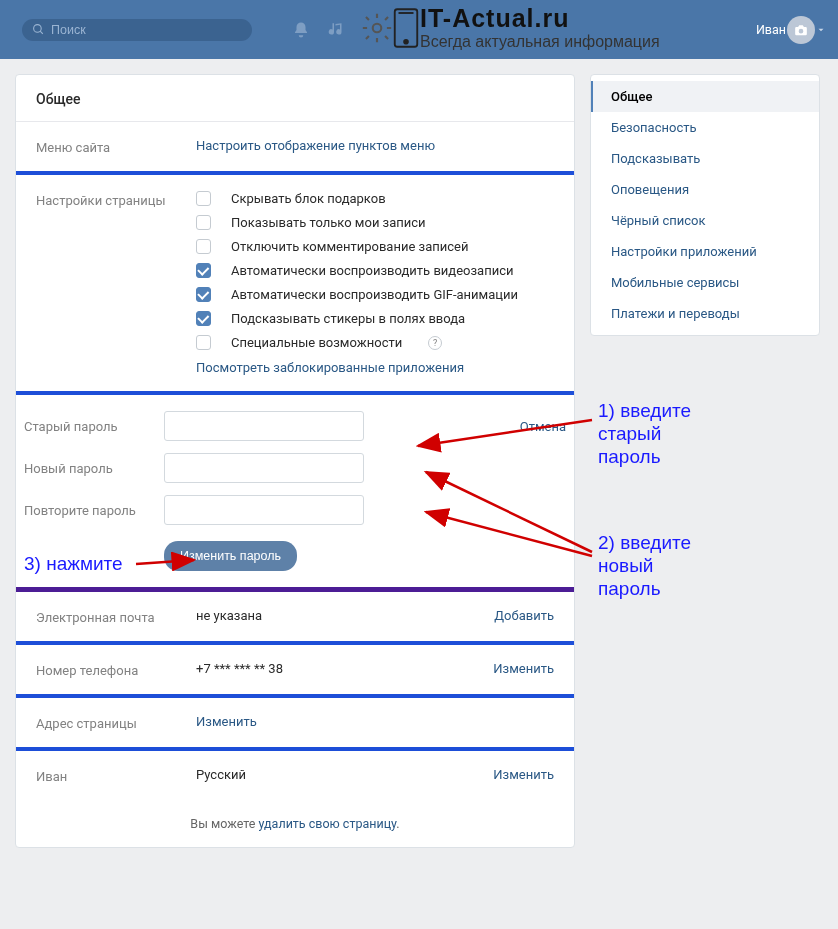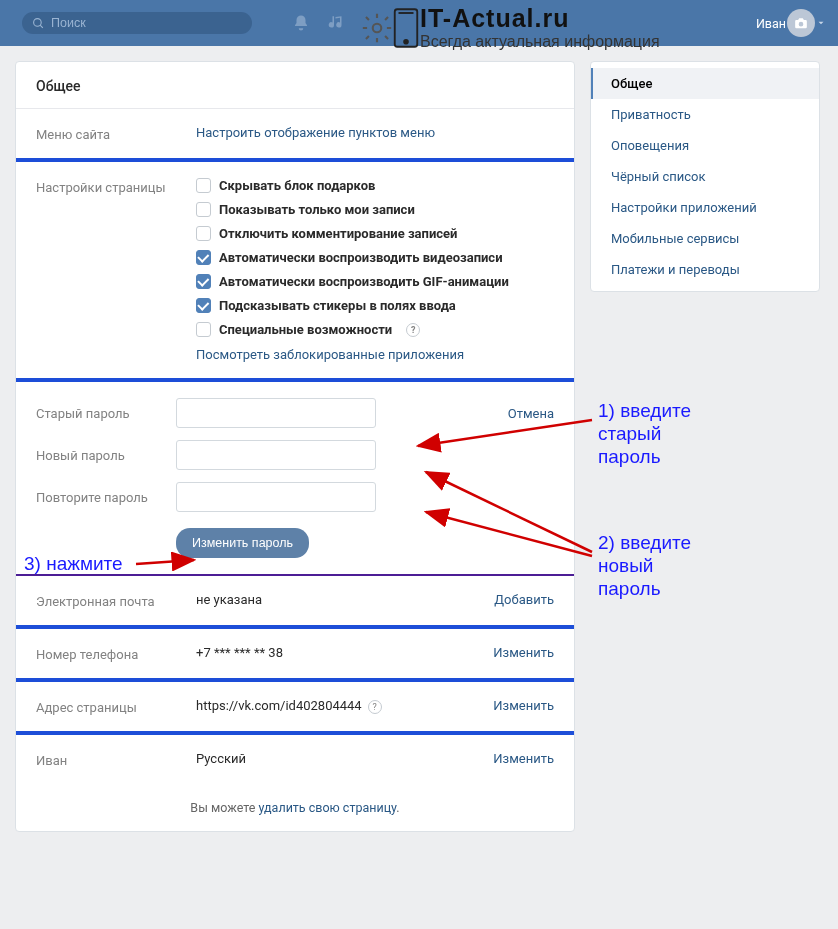--- a/index.html
+++ b/index.html
@@ -6,21 +6,21 @@
   body {
     font-family: -apple-system, BlinkMacSystemFont, "Segoe UI", Roboto, Helvetica, Arial, sans-serif;
     font-size: 13px;
     color: #2a2a2a;
     background: #edeef0;
     width: 838px;
     position: relative;
   }
   .topbar {
     background: #4a76a8;
-    height: 46px;
+    height: 59px;
     display: flex;
     align-items: center;
     padding: 0 12px;
     color: #c7d6e8;
   }
   .search {
     background: #3b6390;
     border-radius: 16px;
     display: flex;
     align-items: center;
@@ -82,21 +82,21 @@
   .row.last { border-bottom:none; }
   .row-label {
     width: 140px;
     color: #828282;
     font-size:13px;
     padding-top:2px;
   }
   .row-body { flex:1; font-size:13px; }
   .link { color:#2a5885; cursor:pointer; }
   .row-action { color:#2a5885; font-size:13px; cursor:pointer; }
-  .chk { display:flex; align-items:center; gap:8px; margin-bottom:9px;font-weight:bold; }
+  .chk { display:flex; align-items:center; gap:20px; margin-bottom:9px; }
   .chk:last-child{margin-bottom:0;}
   .box {
     width:15px;height:15px;border:1px solid #c5cbd1;border-radius:3px;
     display:inline-flex;align-items:center;justify-content:center;
     flex-shrink:0;
   }
   .box.on { background:#5181b8; border-color:#5181b8; }
   .box.on::after{
     content:"";width:8px;height:5px;border:2px solid #fff;border-top:0;border-right:0;
     transform:rotate(-45deg) translate(0px,-1px);
@@ -111,21 +111,21 @@
   .pw-row input {
     width:200px;height:30px;border:1px solid #d3d9de;border-radius:3px;
     padding:4px 8px;font-size:13px;outline:none;
   }
   .cancel { margin-left:auto; color:#2a5885; font-size:13px; cursor:pointer; padding-right:0px;}
   .btn {
     background:#5e81a8;color:#fff;border:none;
     padding:8px 16px;border-radius:14px;font-size:12.5px;cursor:pointer;
     margin-left:140px;margin-top:4px;
   }
-  .password-block { padding:16px 20px; border-bottom:2px solid #4c1d95; }
+  .password-block { padding:16px 8px; border-bottom:5px solid #4c1d95; }
   .delete-row { text-align:center; padding:16px; color:#656565; font-size:12.5px;}
   .side {
     width: 230px;
     background:#fff;
     border:1px solid #dce1e6;border-radius:4px;
     height:max-content;
     padding:6px 0;
   }
   .side-item {
     padding:8px 20px; font-size:13px; color:#2a5885; cursor:pointer;
@@ -254,40 +254,38 @@
     </div>
 
     <div class="row">
       <div class="row-label">Номер телефона</div>
       <div class="row-body">+7 *** *** ** 38</div>
       <div class="row-action">Изменить</div>
     </div>
 
     <div class="row">
       <div class="row-label">Адрес страницы</div>
-      <div class="row-body">
-        <span>https://vk.com/id402804444</span><span class="help">?</span>
-      </div>
       <div class="row-action">Изменить</div>
     </div>
 
     <div class="row last">
       <div class="row-label">Иван</div>
       <div class="row-body">Русский</div>
       <div class="row-action">Изменить</div>
     </div>
 
     <div class="delete-row">
       <span>Вы можете </span><span class="link">удалить свою страницу</span><span>.</span>
     </div>
   </div>
 
   <div class="side" id="side">
       <div class="side-item active">Общее</div>
-      <div class="side-item">Приватность</div>
+      <div class="side-item">Безопасность</div>
+      <div class="side-item">Подсказывать</div>
       <div class="side-item">Оповещения</div>
       <div class="side-item">Чёрный список</div>
       <div class="side-item">Настройки приложений</div>
       <div class="side-item">Мобильные сервисы</div>
       <div class="side-item">Платежи и переводы</div>
     </div>
 </div>
 
 <div class="watermark">
   <svg class="gearsvg" width="34" height="34" viewBox="0 0 24 24" fill="none" stroke="#555" stroke-width="1.5">

